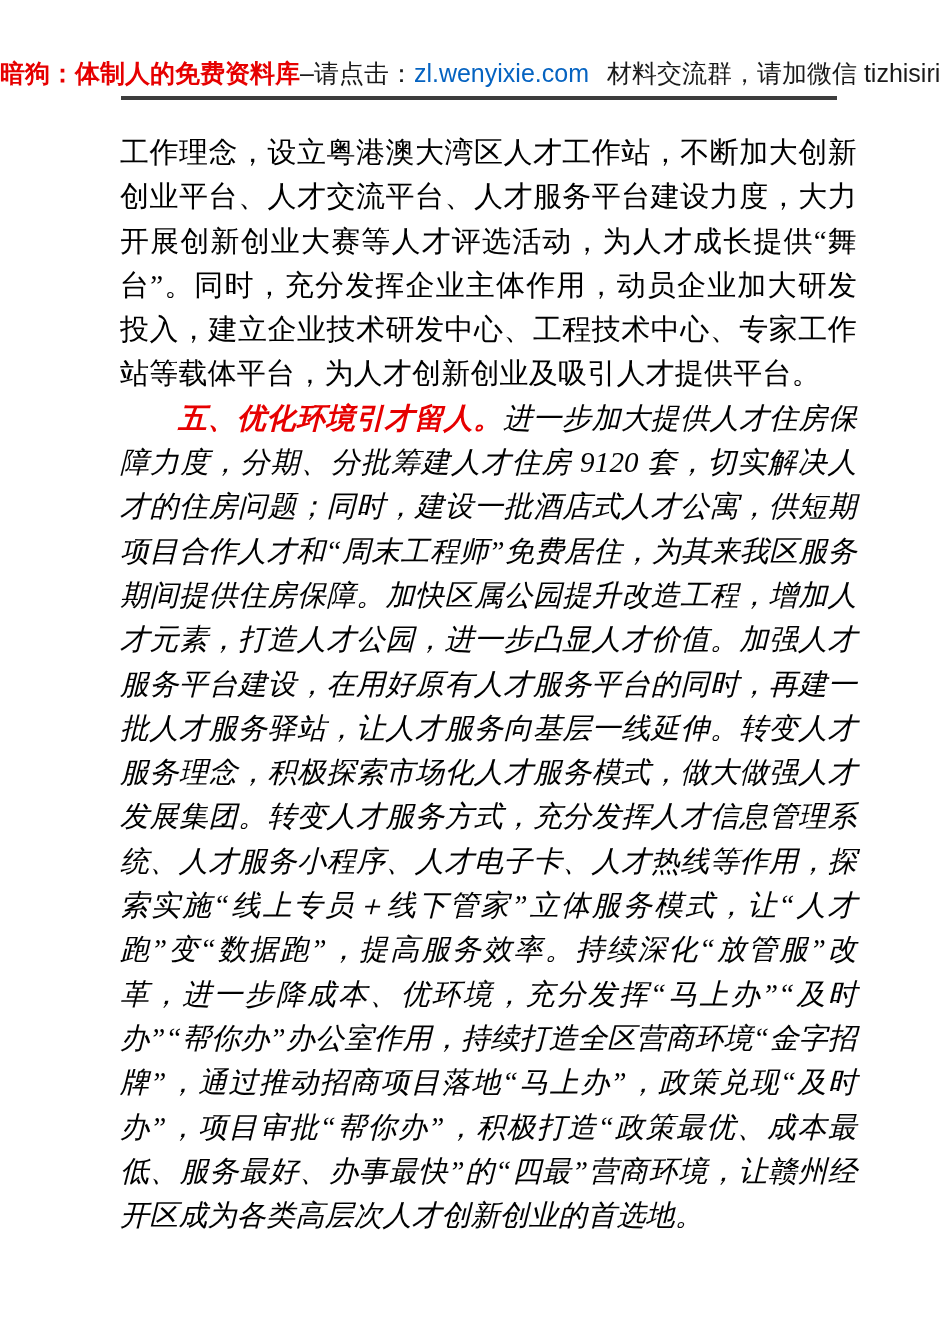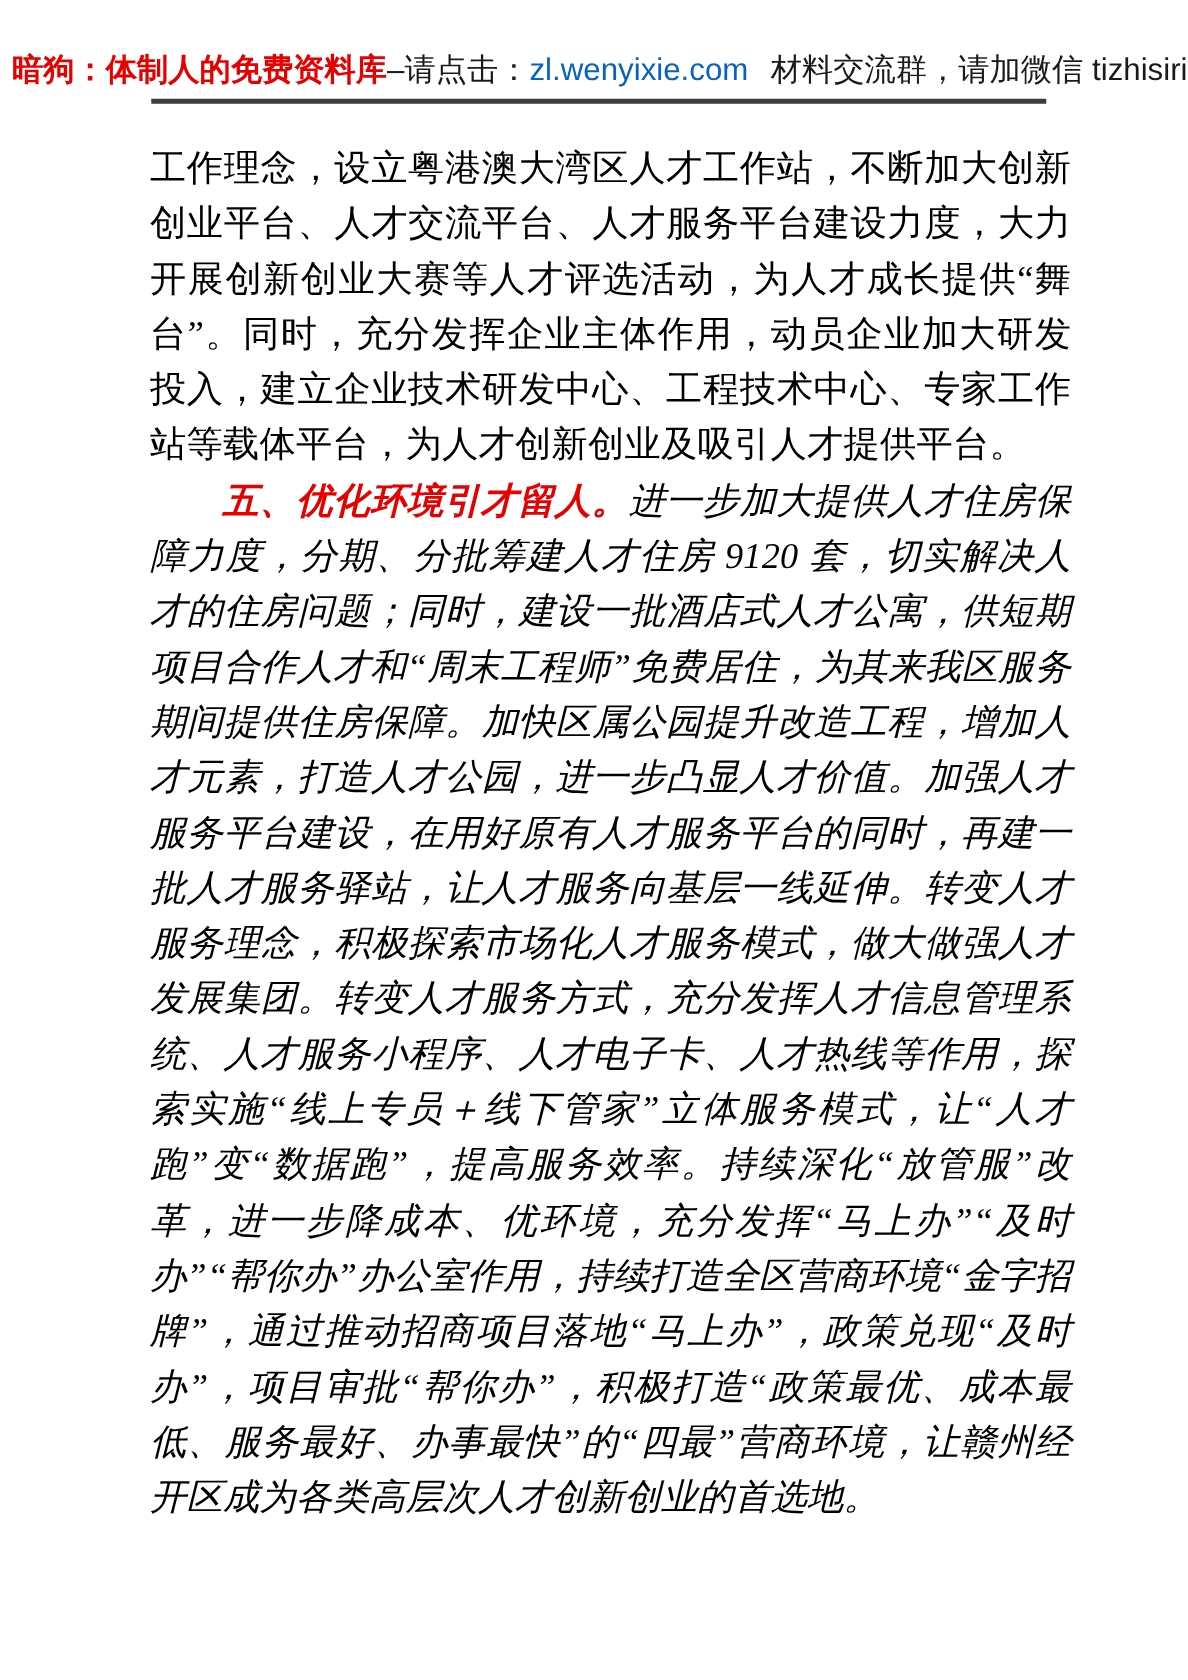--- a/index.html
+++ b/index.html
@@ -7,22 +7,22 @@
     padding: 0;
     background: #ffffff;
   }
   body {
     width: 950px;
     height: 1344px;
     overflow: hidden;
     font-family: "Liberation Serif", "DejaVu Serif", serif;
   }
   .promo-header {
-    padding-top: 40px;
-    text-align: right;
+    padding-top: 57px;
+    text-align: left;
     font-family: "Liberation Sans", "DejaVu Sans", sans-serif;
     font-size: 25px;
     line-height: 32px;
     white-space: nowrap;
     color: #1a1a1a;
   }
   .promo-label {
     color: var(--promo-red, #e60000);
     font-weight: bold;
   }

